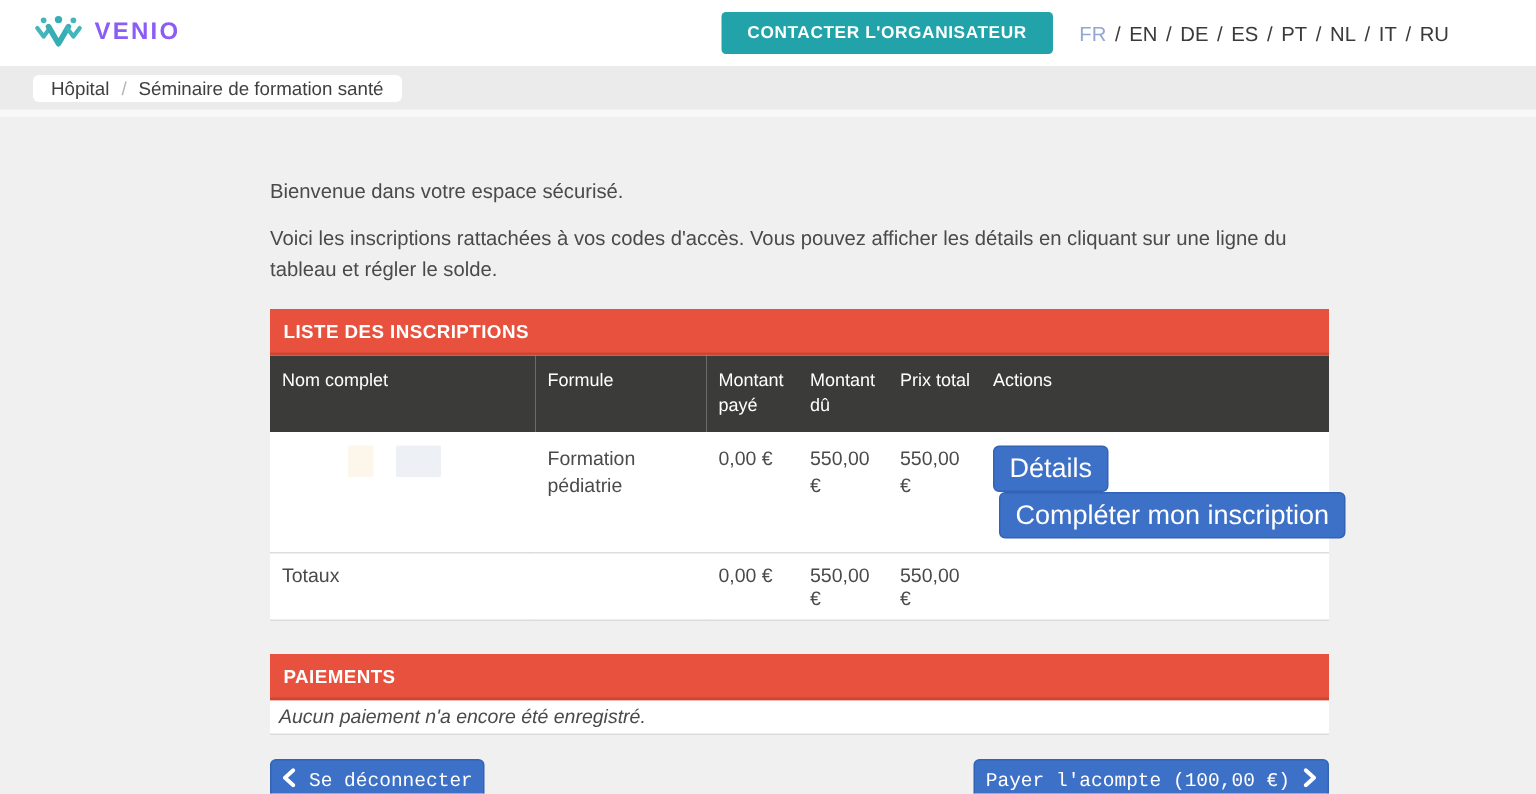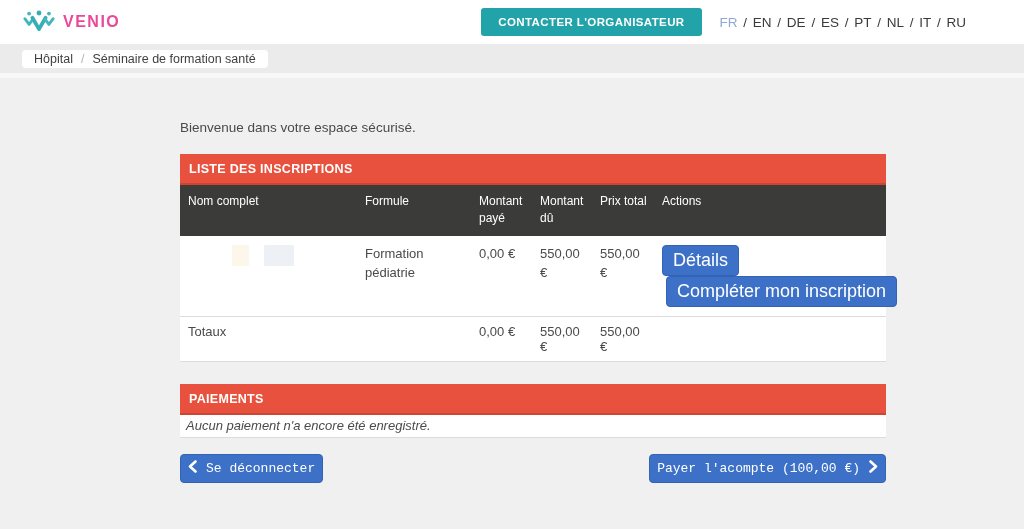--- a/index.html
+++ b/index.html
@@ -14,21 +14,21 @@
   
   .topbar {
     height:44px; background:#ffffff;
     display:flex; align-items:center;
     padding:0 58px 0 22px;
   }
   .brand { display:flex; align-items:center; gap:7px; }
   .brand svg { display:block; }
   .brand-name {
     font-size:16px; font-weight:bold; letter-spacing:1.5px;
-    color:#ec4899;
+    color:#8b5cf6;
   }
   .topbar-right { margin-left:auto; display:flex; align-items:center; gap:18px; }
   .contact-btn {
     background:var(--teal,#21a3a9); color:#fff; border:none;
     font-family:inherit; font-weight:bold; font-size:11.5px; letter-spacing:.4px;
     padding:8px 17px; border-radius:3px; cursor:pointer;text-align:right;
   }
   .langs { font-size:13.5px; color:#3a3a3a; white-space:nowrap; }
   .langs a { text-decoration:none; color:#3a3a3a; cursor:pointer; }
   .langs a.active { color:var(--lang-active,#92a8d3); }
@@ -137,20 +137,21 @@
     <a>Hôpital</a>
     <span class="crumb-sep">/</span>
     <span>Séminaire de formation santé</span>
   </div>
 </div>
 
 <div class="content">
 
   <div class="intro">
     <p>Bienvenue dans votre espace sécurisé.</p>
+    <p>Voici les inscriptions rattachées à vos codes d'accès. Vous pouvez afficher les détails en cliquant sur une ligne du tableau et régler le solde.</p>
   </div>
 
   <div class="insc-section">
     <div class="panel-head">LISTE DES INSCRIPTIONS</div>
     <table class="insc">
       <colgroup>
         <col class="c-name">
           <col class="c-form">
           <col class="c-paye">
           <col class="c-du">

